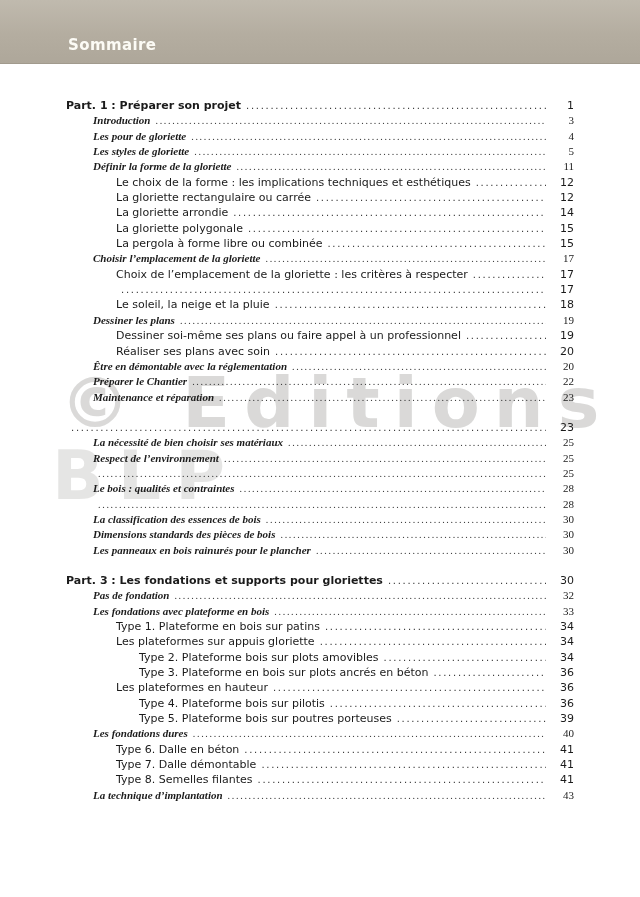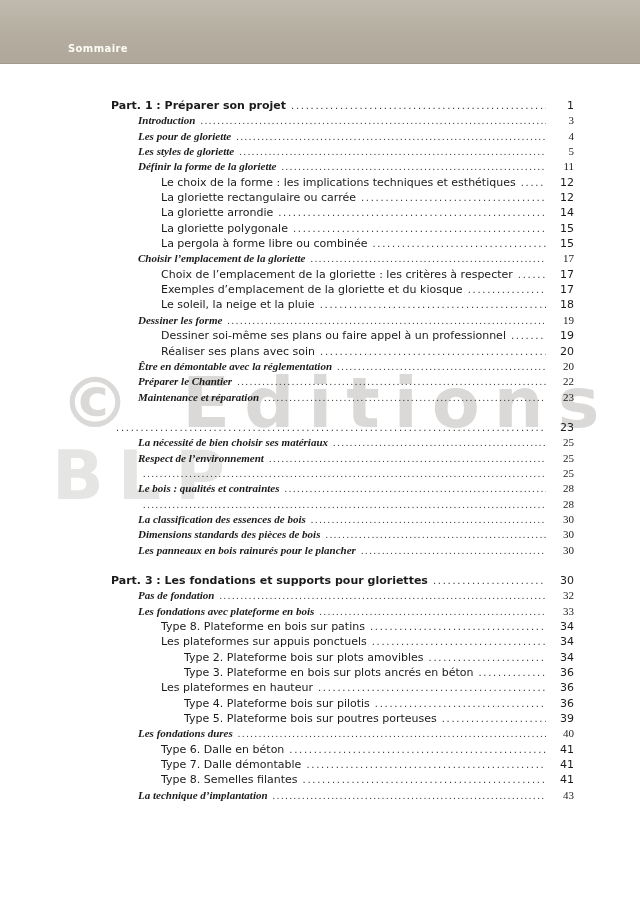--- a/index.html
+++ b/index.html
@@ -12,21 +12,21 @@
   .page { position: absolute; inset: 0; }
 
   
   .topbar {
     position: absolute; top: 0; left: 0; right: 0; height: 64px;
     background: linear-gradient(#c0baae 0%, #b4ada0 55%, #aea79a 100%);
     border-bottom: 1px solid #a19a8d;
   }
   .topbar-title {
     position: absolute; left: 68px; bottom: 9px;
-    font-size: 10px; font-weight: 700; letter-spacing: 0.4px;
+    font-size: 15px; font-weight: 700; letter-spacing: 0.4px;
     color: #fcfbf5;
   }
 
   
   .watermark { position: absolute; inset: 0; z-index: 0; pointer-events: none; }
   .wm1 {
     position: absolute; left: 60px; top: 362px;
     font-size: 70px; font-weight: 700; letter-spacing: 14px;
     color: #9f9e9b; opacity: 0.38; white-space: nowrap;
   }
@@ -37,21 +37,21 @@
   }
 
   
   .toc {
     position: absolute; left: 66px; right: 66px; top: 98px; z-index: 1;
     color: #1b1b1b;
   }
   .part + .part { margin-top: 15px; }
   .toc-row {
     display: flex; align-items: flex-start;
-    font-size: 11px; line-height: 15.35px; margin-left: 45px;
+    font-size: 11px; line-height: 15.35px;
   }
   .toc-row.lvl0 { font-weight: 700; }
   .toc-row.lvl1 { padding-left: 27px; font-weight: 700; font-style: italic; font-family: Liberation Serif, serif; }
   .toc-row.lvl2 { padding-left: 50px; }
   .toc-row.lvl3 { padding-left: 73px; }
   .toc-label { white-space: nowrap; }
   .dots {
     flex: 1; min-width: 10px; overflow: hidden; white-space: nowrap;
     margin: 0 6px 0 5px;
     font-weight: 400; font-style: normal;
@@ -135,31 +135,30 @@
           <span class="toc-label">Choisir l’emplacement de la gloriette</span>
           <span class="dots"></span>
           <span class="page-num">17</span>
         </div>
         <div class="toc-row lvl2">
           <span class="toc-label">Choix de l’emplacement de la gloriette : les critères à respecter</span>
           <span class="dots"></span>
           <span class="page-num">17</span>
         </div>
         <div class="toc-row lvl2">
-          <span class="toc-label">Exemples d’emplacement de la gloriette et du kiosque</span>
           <span class="dots"></span>
           <span class="page-num">17</span>
         </div>
         <div class="toc-row lvl2">
           <span class="toc-label">Le soleil, la neige et la pluie</span>
           <span class="dots"></span>
           <span class="page-num">18</span>
         </div>
         <div class="toc-row lvl1">
-          <span class="toc-label">Dessiner les forme</span>
+          <span class="toc-label">Dessiner les plans</span>
           <span class="dots"></span>
           <span class="page-num">19</span>
         </div>
         <div class="toc-row lvl2">
           <span class="toc-label">Dessiner soi-même ses plans ou faire appel à un professionnel</span>
           <span class="dots"></span>
           <span class="page-num">19</span>
         </div>
         <div class="toc-row lvl2">
           <span class="toc-label">Réaliser ses plans avec soin</span>
@@ -236,26 +235,26 @@
           <span class="toc-label">Pas de fondation</span>
           <span class="dots"></span>
           <span class="page-num">32</span>
         </div>
         <div class="toc-row lvl1">
           <span class="toc-label">Les fondations avec plateforme en bois</span>
           <span class="dots"></span>
           <span class="page-num">33</span>
         </div>
         <div class="toc-row lvl2">
-          <span class="toc-label">Type 8. Plateforme en bois sur patins</span>
+          <span class="toc-label">Type 1. Plateforme en bois sur patins</span>
           <span class="dots"></span>
           <span class="page-num">34</span>
         </div>
         <div class="toc-row lvl2">
-          <span class="toc-label">Les plateformes sur appuis ponctuels</span>
+          <span class="toc-label">Les plateformes sur appuis gloriette</span>
           <span class="dots"></span>
           <span class="page-num">34</span>
         </div>
         <div class="toc-row lvl3">
           <span class="toc-label">Type 2. Plateforme bois sur plots amovibles</span>
           <span class="dots"></span>
           <span class="page-num">34</span>
         </div>
         <div class="toc-row lvl3">
           <span class="toc-label">Type 3. Plateforme en bois sur plots ancrés en béton</span>

